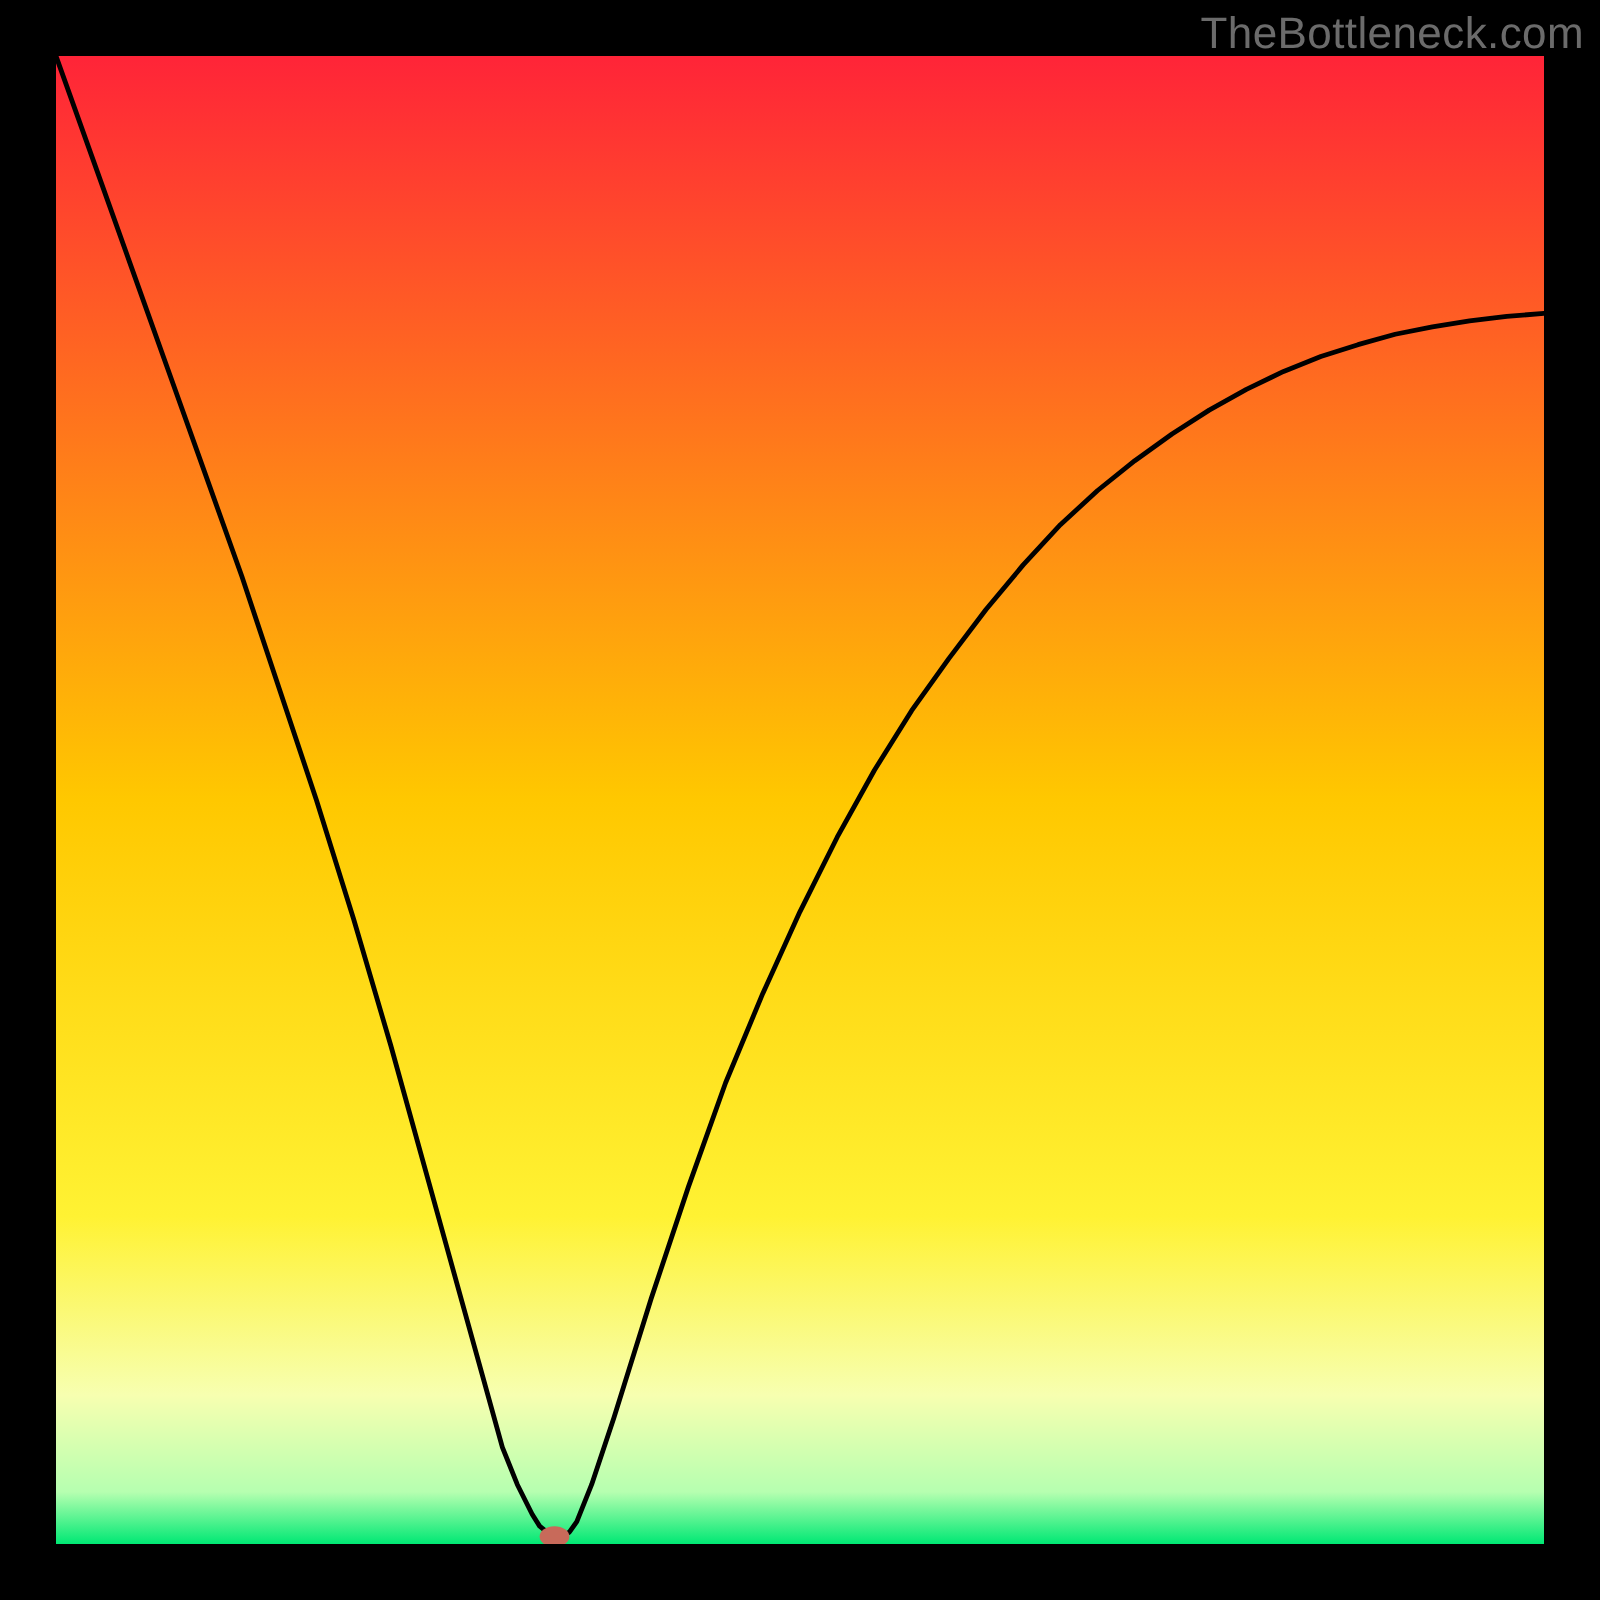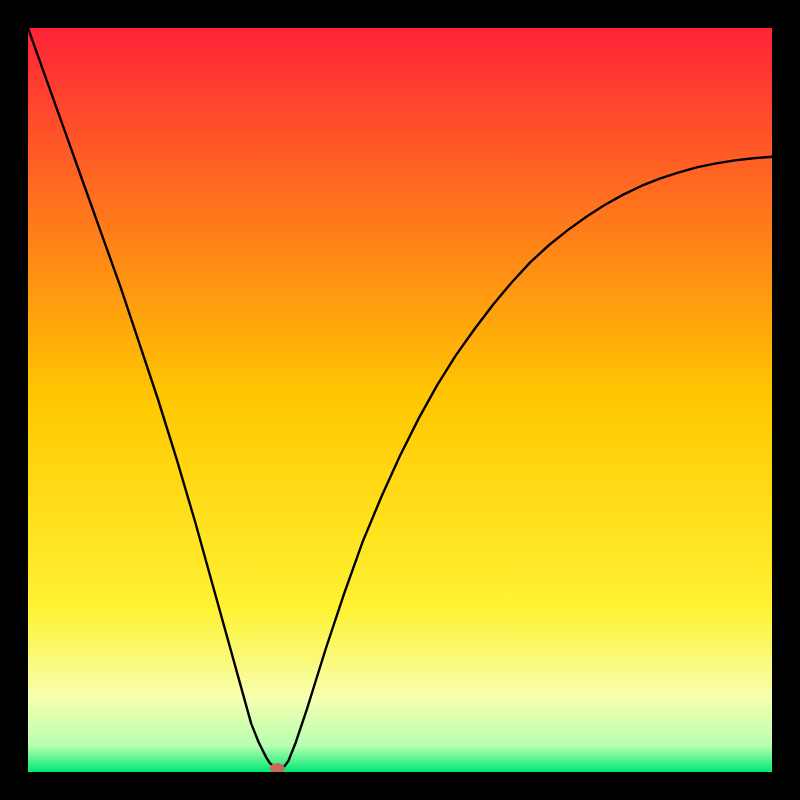--- a/index.html
+++ b/index.html
@@ -32,20 +32,21 @@
     font-size: 22px;
     font-weight: 500;
     letter-spacing: 0.2px;
     user-select: none;
   }
 </style>
 </head>
 <body>
 
 <div class="frame">
+  <div class="watermark">TheBottleneck.com</div>
   <svg class="plot" viewBox="0 0 744 744" preserveAspectRatio="none">
     <defs>
       <linearGradient id="bg-grad" x1="0" y1="0" x2="0" y2="1">
           <stop offset="0%" stop-color="#ff2438"></stop>
           <stop offset="50%" stop-color="#ffc800"></stop>
           <stop offset="78%" stop-color="#fff233"></stop>
           <stop offset="90%" stop-color="#f7ffb0"></stop>
           <stop offset="96.5%" stop-color="#b6ffb0"></stop>
           <stop offset="100%" stop-color="#00e874"></stop>
         </linearGradient>

